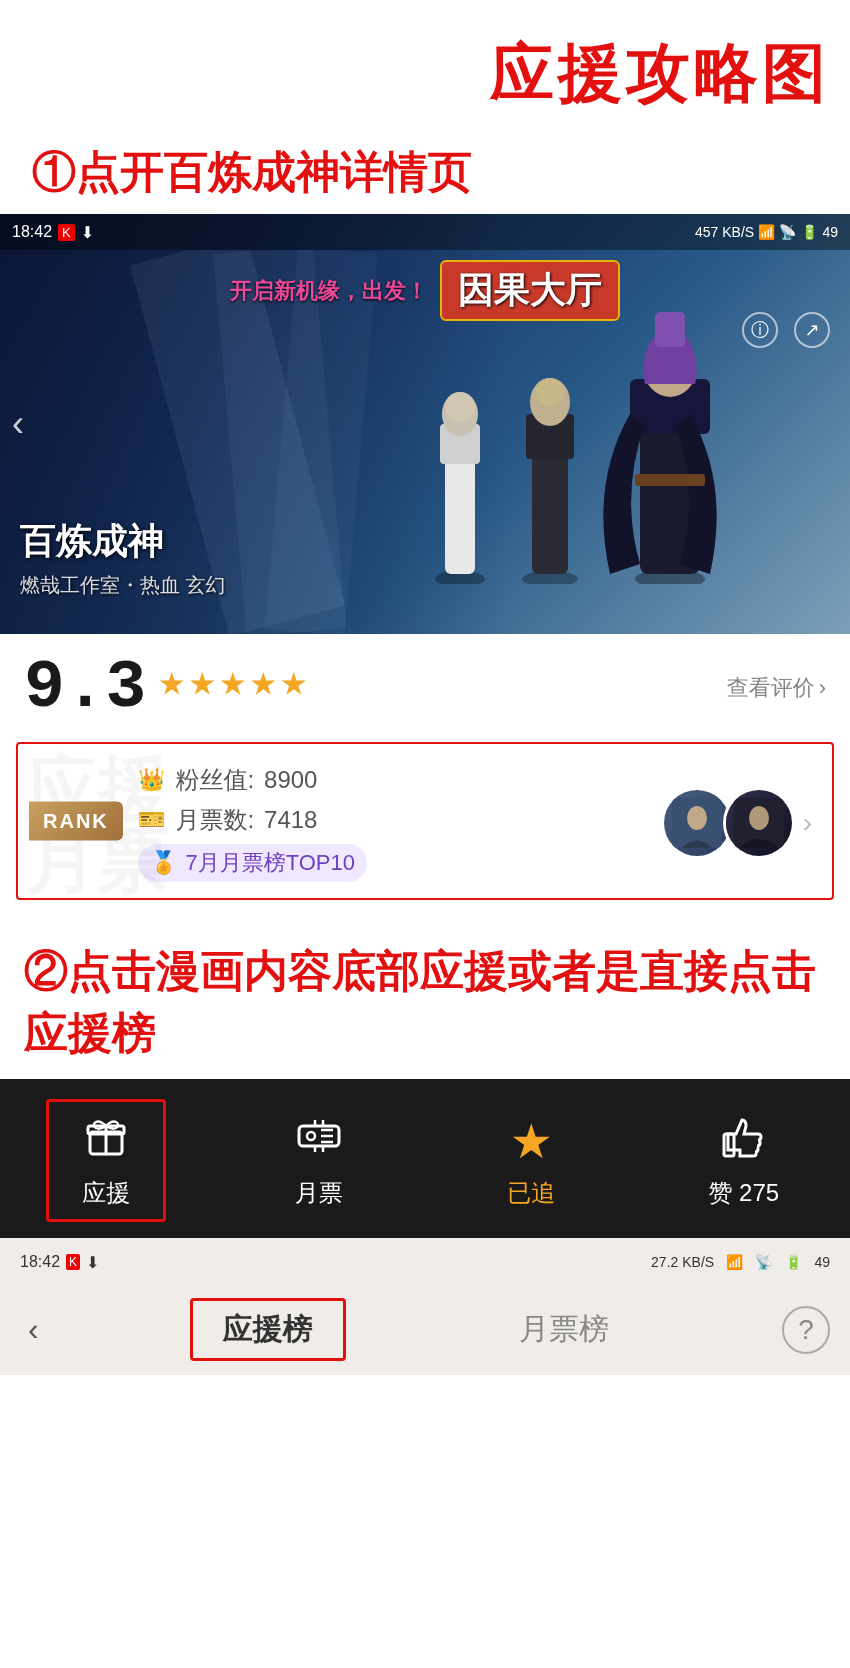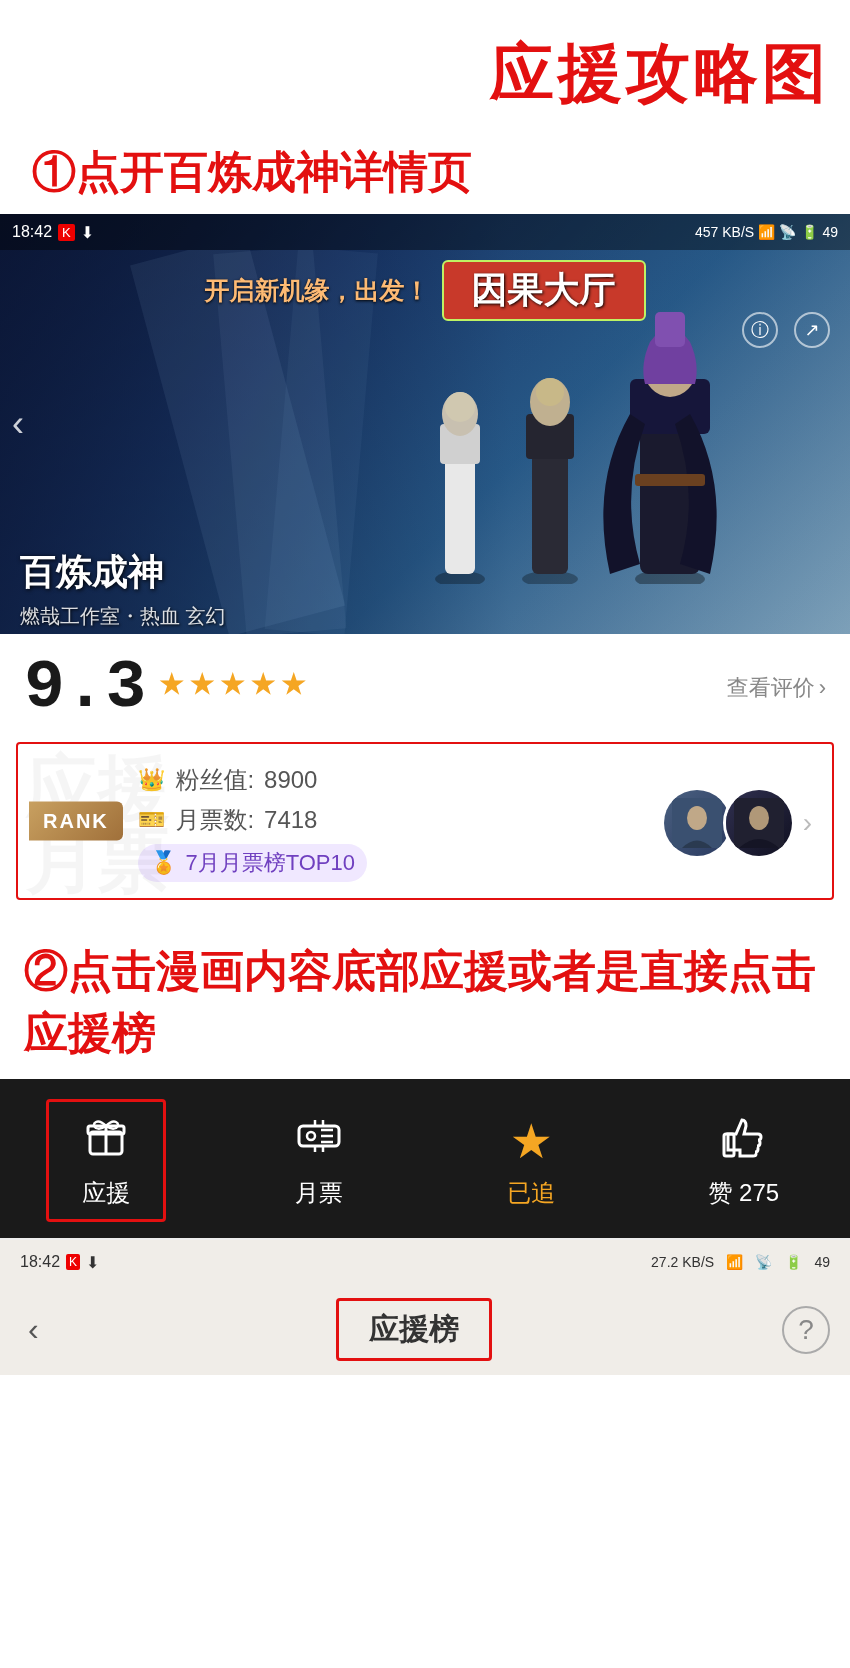--- a/index.html
+++ b/index.html
@@ -73,30 +73,30 @@
       position: absolute;
       top: 46px;
       left: 0; right: 0;
       display: flex;
       align-items: center;
       justify-content: center;
       gap: 12px;
       padding: 0 20px;
     }
     .fate-small-text {
-      color: #fdba74;
-      font-size: 25px;
+      color: #ec4899;
+      font-size: 22px;
       font-weight: 700;
       text-shadow: 0 1px 3px #000;
     }
     .fate-box {
       background: #c8392a;
-      border: 2px solid #bef264;
+      border: 2px solid #eab308;
       border-radius: 6px;
-      padding: 4px 28px;
+      padding: 4px 16px;
       display: flex;
       gap: 2px;
     }
     .fate-box span {
       color: #fff;
       font-size: 36px;
       font-weight: 900;
       text-shadow: 1px 1px 3px #000;
     }
     .fate-icons {
@@ -122,21 +122,21 @@
       left: 12px;
       transform: translateY(-50%);
       color: rgba(255,255,255,0.8);
       font-size: 36px;
       z-index: 10;
     }
 
     
     .card-bottom-info {
       position: absolute;
-      bottom: 4px;
+      bottom: 35px;
       left: 20px;
       z-index: 10;
     }
     .card-title {
       font-size: 36px;
       font-weight: 900;
       color: #fff;
       text-shadow: 1px 1px 4px #000;
       margin-bottom: 6px;
     }
@@ -593,16 +593,17 @@
     <span>📶</span>
     <span>📡</span>
     <span>🔋</span>
     <span>49</span>
   </div>
 </div>
 
 <div class="bottom-nav">
   <span class="bnav-back">‹</span>
   <span class="bnav-tab active">应援榜</span>
+  <span class="bnav-tab">月票榜</span>
   <div class="bnav-help">
     <span>?</span>
   </div>
 </div>
 
 </body></html>

